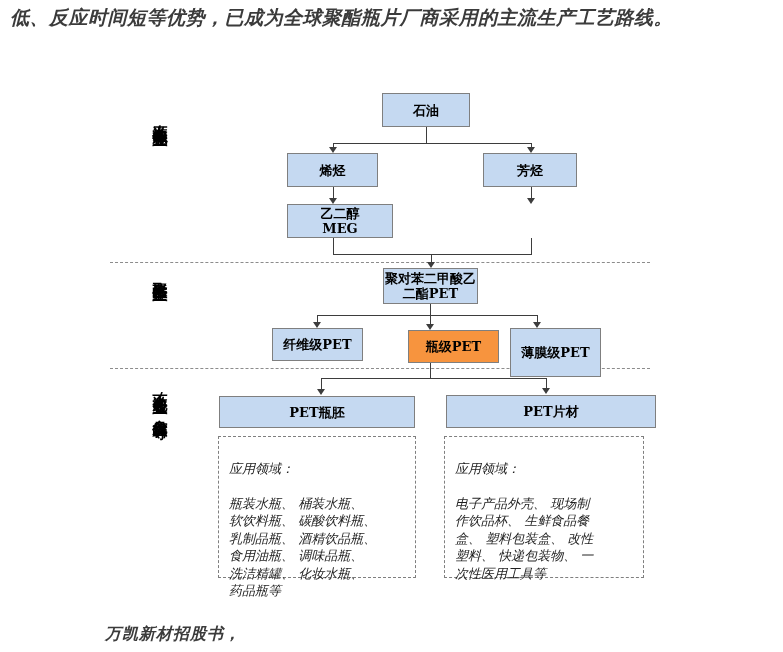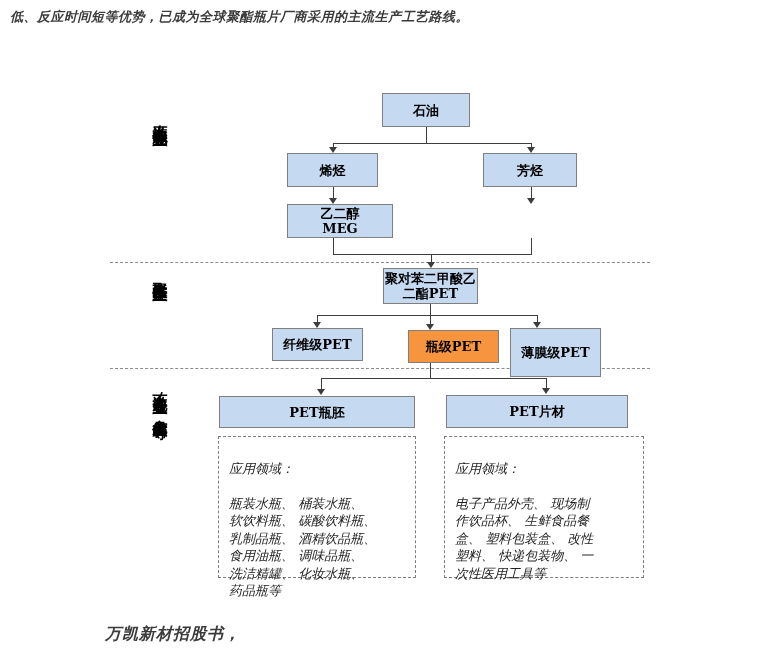--- a/index.html
+++ b/index.html
@@ -13,21 +13,21 @@
   *{box-sizing:border-box;margin:0;padding:0;}
   html,body{width:783px;height:652px;}
   body{
     position:relative;
     background:#ffffff;
     overflow:hidden;
     font-family:"DejaVu Serif","Liberation Serif",serif;
   }
   .intro{
     position:absolute;left:10px;top:5px;width:740px;
-    font-size:13px;font-weight:600;font-style:italic;
+    font-size:19px;font-weight:600;font-style:italic;
     color:var(--text-dark);letter-spacing:0.5px;line-height:24px;
   }
   .caption{
     position:absolute;left:105px;top:624px;
     font-size:16px;font-weight:600;font-style:italic;
     color:var(--text-dark);letter-spacing:1px;
   }
   .diagram{
     position:absolute;left:110px;top:78px;width:570px;height:522px;
     background:#ffffff;
@@ -91,21 +91,21 @@
   <div class="node" style="left:177px;top:126px;width:106px;height:34px">乙二醇
 MEG</div>
 
   <div class="node" style="left:273px;top:190px;width:95px;height:36px">聚对苯二甲酸乙
 二酯PET</div>
   <div class="node" style="left:162px;top:250px;width:91px;height:33px">纤维级PET</div>
   <div class="node orange" style="left:274px;top:252px;width:91px;height:33px">瓶级PET</div>
   <div class="node" style="left:400px;top:250px;width:91px;height:49px">薄膜级PET</div>
 
   <div class="node" style="left:109px;top:318px;width:196px;height:32px">PET瓶胚</div>
-  <div class="node" style="left:336px;top:317px;width:182px;height:33px">PET片材</div>
+  <div class="node" style="left:336px;top:317px;width:210px;height:33px">PET片材</div>
 
   <div class="appbox" style="left:108px;top:358px;width:198px;height:142px">
     <div class="app-title">应用领域：</div>
     <div class="app-lines">瓶装水瓶、 桶装水瓶、
 软饮料瓶、 碳酸饮料瓶、
 乳制品瓶、 酒精饮品瓶、
 食用油瓶、 调味品瓶、
 洗洁精罐、 化妆水瓶、
 药品瓶等</div>
   </div>

